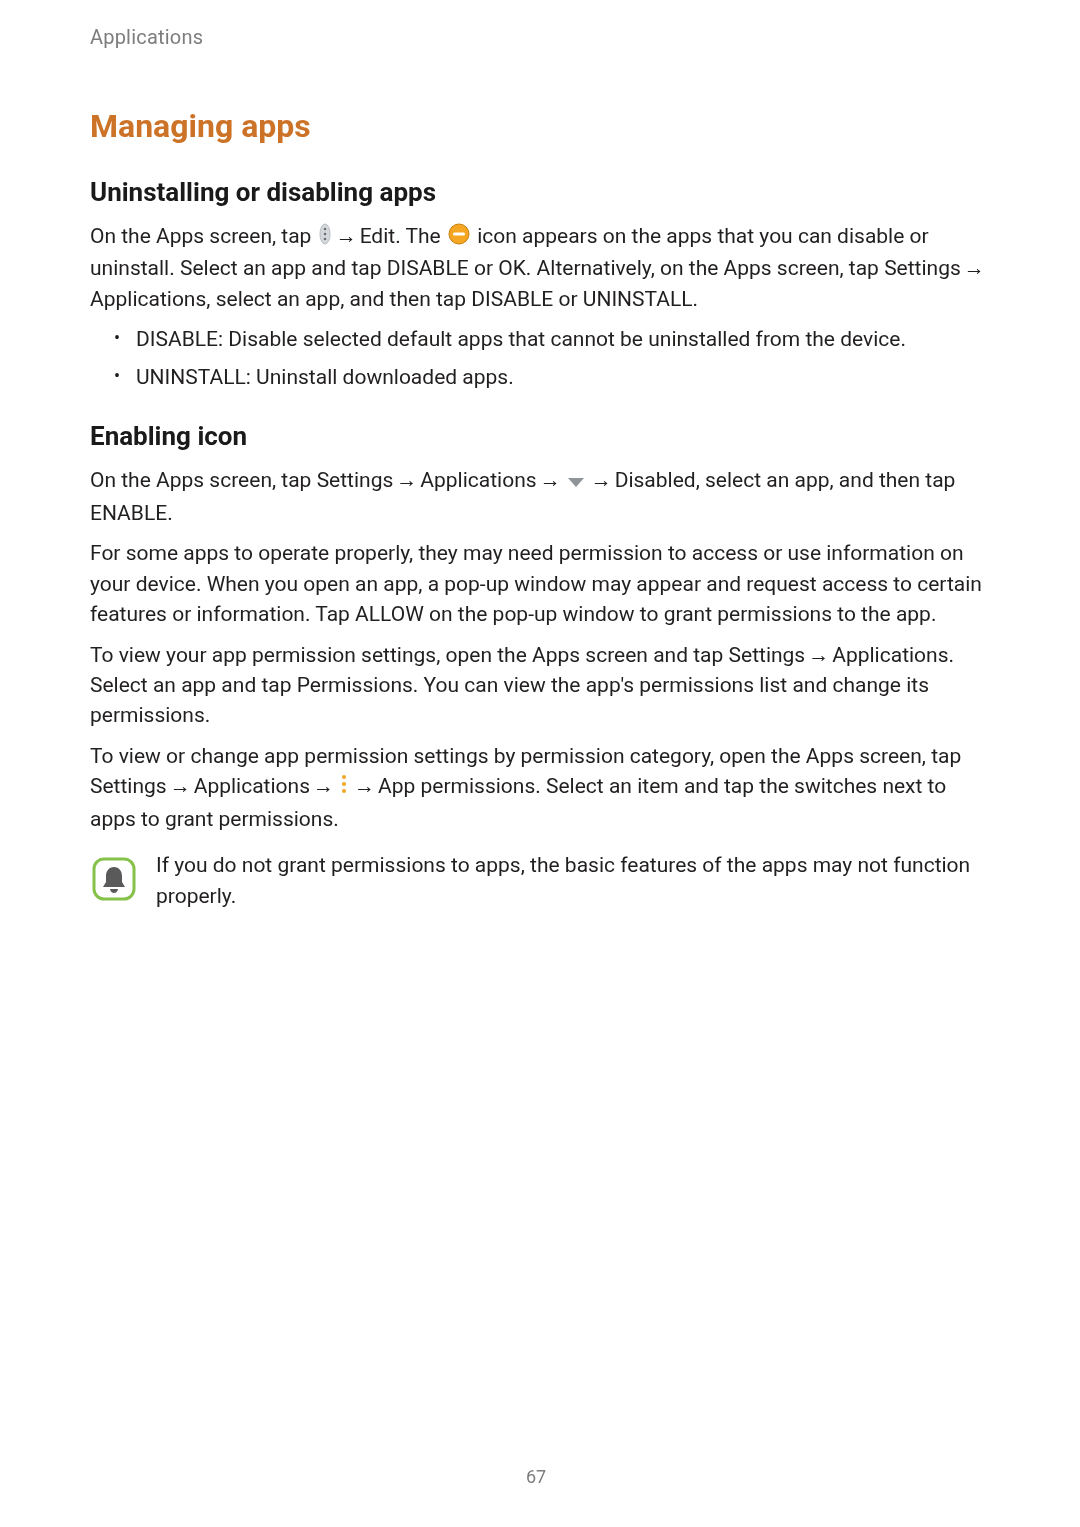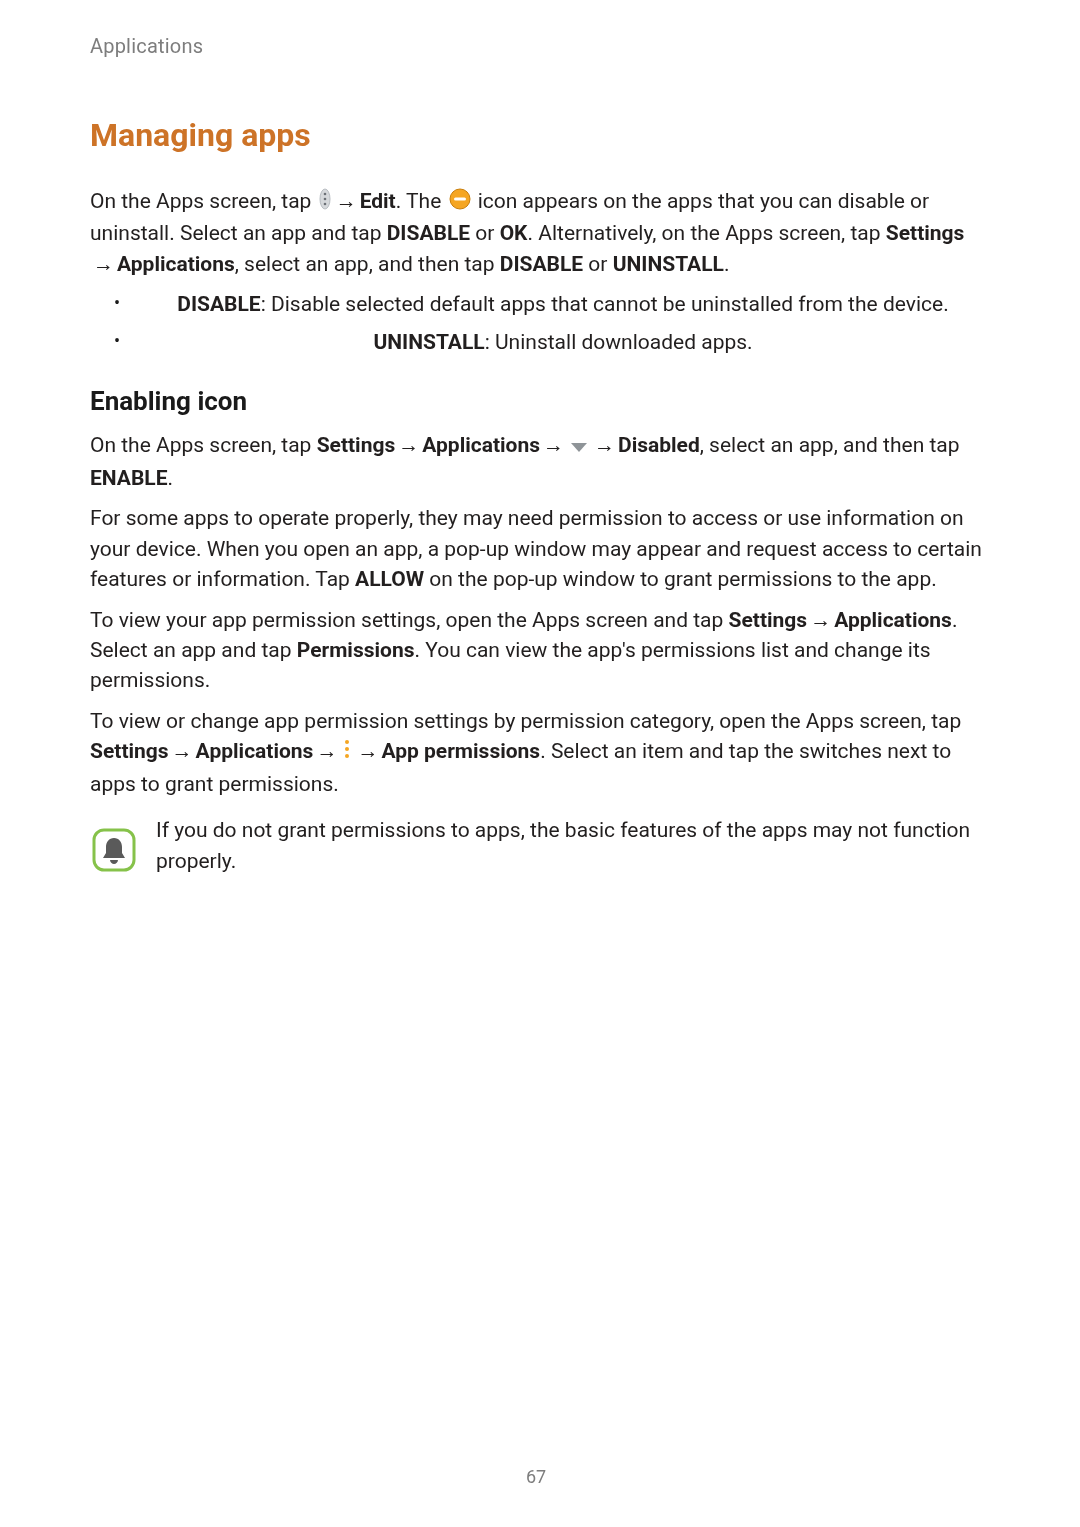--- a/index.html
+++ b/index.html
@@ -6,21 +6,21 @@
     margin: 0;
     padding: 0;
     background: #fff;
     font-family: -apple-system, BlinkMacSystemFont, "Segoe UI", Roboto, Helvetica, Arial, sans-serif;
     color: #221f1f;
   }
   .page {
     width: 1080px;
     min-height: 1527px;
     box-sizing: border-box;
-    padding: 34px 90px 40px 90px;
+    padding: 25px 90px 40px 90px;
     position: relative;
   }
   .running-header {
     font-size: 20px;
     color: #7d7d7d;
     letter-spacing: 0.2px;
     margin-bottom: 58px;
   }
   h1.section-title {
     font-size: 32px;
@@ -32,54 +32,53 @@
     font-size: 26px;
     font-weight: 700;
     color: #1a1a1a;
     margin: 28px 0 14px 0;
   }
   p.body {
     font-size: 21px;
     line-height: 1.45;
     margin: 0 0 10px 0;
   }
-  .bold { font-weight: 700; }
+  .bold { font-weight: 400; }
   .arrow {
     display: inline-block;
     padding: 0 3px;
   }
   ul.list {
     list-style: none;
     padding: 0 0 0 28px;
     margin: 8px 0 16px 0;
   }
   ul.list li {
     position: relative;
     font-size: 21px;
     line-height: 1.5;
     margin-bottom: 6px;
     padding-left: 18px;
-    text-align: center;
   }
   ul.list li::before {
     content: "•";
     position: absolute;
     left: -4px;
     top: 0;
     font-size: 18px;
     color: #1a1a1a;
   }
   .icon-inline {
     display: inline-block;
     vertical-align: -2px;
     margin: 0 2px;
   }
   .note-row {
     display: flex;
-    align-items: flex-end;
+    align-items: center;
     gap: 18px;
     margin-top: 16px;
   }
   .note-row .note-text {
     font-size: 21px;
     line-height: 1.45;
     flex: 1;
   }
   .page-number {
     position: absolute;
@@ -94,20 +93,21 @@
 </style>
 </head>
 <body>
 
 <div class="page">
 
   <div class="running-header">Applications</div>
 
   <h1 class="section-title">Managing apps</h1>
 
+  <h2 class="subsection">Uninstalling or disabling apps</h2>
 
   <p class="body">
     <span>On the Apps screen, tap </span><span class="icon-inline"><svg width="12" height="22" viewBox="0 0 12 22">
           <ellipse cx="6" cy="11" rx="5" ry="10" fill="#d6d9dc" stroke="#b8bdc2" stroke-width="1"></ellipse>
           <circle cx="6" cy="6" r="1.3" fill="#6b7076"></circle>
           <circle cx="6" cy="11" r="1.3" fill="#6b7076"></circle>
           <circle cx="6" cy="16" r="1.3" fill="#6b7076"></circle>
         </svg></span><span class="arrow"> → </span><span class="bold">Edit</span><span>. The </span><span class="icon-inline"><svg width="22" height="22" viewBox="0 0 22 22">
           <circle cx="11" cy="11" r="10" fill="#f5a623" stroke="#c97f0c" stroke-width="1"></circle>
           <rect x="5" y="9.5" width="12" height="3" rx="1.5" fill="#fff"></rect>

